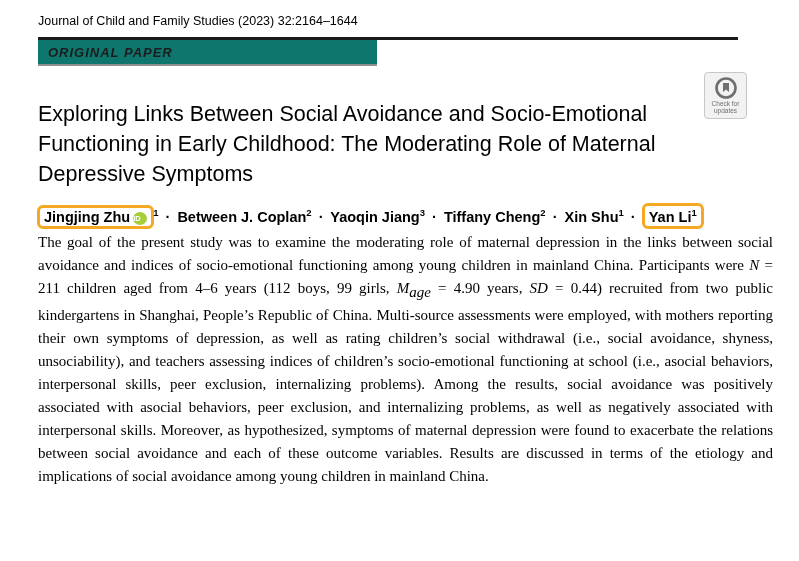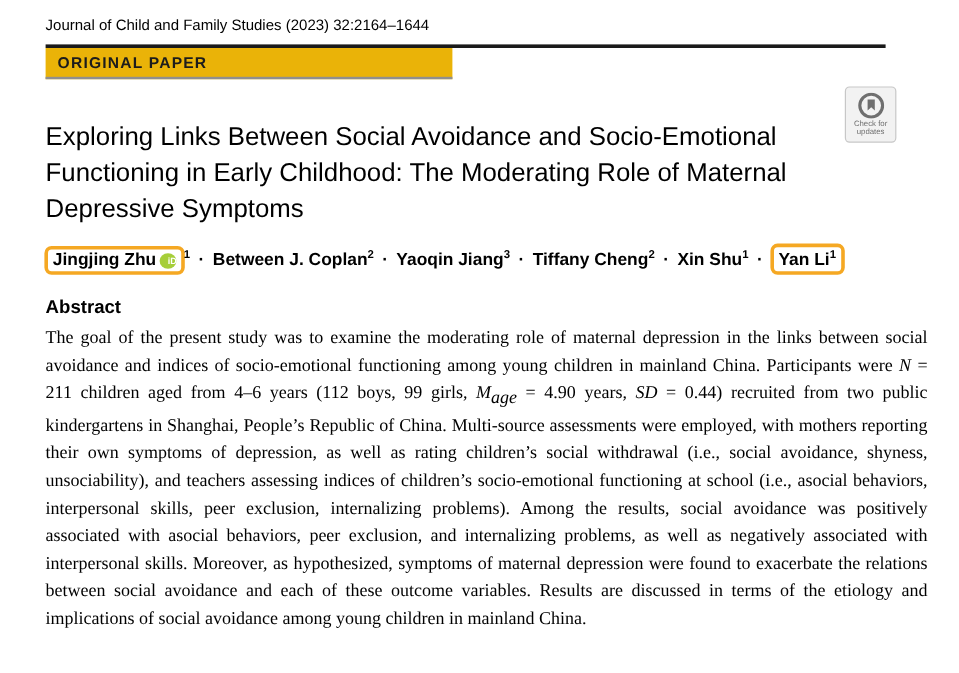--- a/index.html
+++ b/index.html
@@ -9,21 +9,21 @@
     font-family: "Liberation Sans", sans-serif; color: #000;
   }
   .page { position: relative; width: 799px; height: 561px; padding: 13px 26px 0 38px; }
 
   
   .journal-line { font-size: 12.5px; line-height: 17px; color: #000; }
   .doi-line { font-size: 12.5px; line-height: 17px; color: #000; text-decoration: none; display: inline-block; }
 
   
   .top-rule { margin-top: 7px; width: 700px; height: 3px; background: #1a1a1a; }
-  .banner { width: 339px; height: 26px; background: #eab308; border-bottom: 2px solid #8f8f8f; }
+  .banner { width: 339px; height: 26px; background: #0f766e; border-bottom: 2px solid #8f8f8f; font-style: italic; }
   .banner-label {
     display: inline-block; padding-left: 10px; line-height: 25px;
     font-size: 13px; font-weight: bold; letter-spacing: 1px; color: #1c1c1c;
   }
 
   
   .check-badge {
     position: absolute; top: 72px; right: 52px; width: 43px; height: 47px;
     background: #f2f2f2; border: 1px solid #c7c7c7; border-radius: 4px;
     display: flex; flex-direction: column; align-items: center; justify-content: center;
@@ -42,21 +42,21 @@
   .authors { margin-top: 17px; font-size: 14.5px; font-weight: bold; color: #000; }
   .authors sup { font-size: 9.5px; font-weight: bold; }
   .sep { margin: 0 3px; font-weight: bold; }
   .hl-box {
     display: inline-block; border: 3px solid #f5a823; border-radius: 6px;
     padding: 1px 4px; margin: -3px -1px;
   }
   .orcid {
     display: inline-block; width: 14px; height: 13px; border-radius: 50%;
     background: #a6ce39; color: #fff; font-size: 7.5px; font-weight: bold;
-    text-align: right; line-height: 13px; vertical-align: 1px; margin-left: 3px;
+    text-align: left; line-height: 13px; vertical-align: 1px; margin-left: 3px;
     cursor: pointer;
   }
 
   
   .meta { margin-top: 17px; font-size: 12px; line-height: 18px; color: #000; }
 
   
   .abstract-heading { margin-top: 22px; font-size: 15.5px; font-weight: bold; }
   .abstract-body {
     margin-top: 5px; width: 735px; text-align: justify;
@@ -100,18 +100,17 @@
     <span>Yaoqin Jiang</span><sup>3</sup>
     <span class="sep">·</span>
     <span>Tiffany Cheng</span><sup>2</sup>
     <span class="sep">·</span>
     <span>Xin Shu</span><sup>1</sup>
     <span class="sep">·</span>
     <span class="hl-box"><span>Yan Li</span><sup>1</sup></span>
   </div>
 
 
-  <h2 class="abstract-heading">Abstract</h2>
   <p class="abstract-body"><span>The goal of the present study was to examine the moderating role of maternal depression in the links between social avoidance and indices of socio-emotional functioning among young children in mainland China. Participants were </span><span class="it">N</span><span> = 211 children aged from 4–6 years (112 boys, 99 girls, </span><span class="it">M</span><span class="sub-it">age</span><span> = 4.90 years, </span><span class="it">SD</span><span> = 0.44) recruited from two public kindergartens in Shanghai, People’s Republic of China. Multi-source assessments were employed, with mothers reporting their own symptoms of depression, as well as rating children’s social withdrawal (i.e., social avoidance, shyness, unsociability), and teachers assessing indices of children’s socio-emotional functioning at school (i.e., asocial behaviors, interpersonal skills, peer exclusion, internalizing problems). Among the results, social avoidance was positively associated with asocial behaviors, peer exclusion, and internalizing problems, as well as negatively associated with interpersonal skills. Moreover, as hypothesized, symptoms of maternal depression were found to exacerbate the relations between social avoidance and each of these outcome variables. Results are discussed in terms of the etiology and implications of social avoidance among young children in mainland China.</span></p>
 
   
 
 </div>
 
 </body></html>

